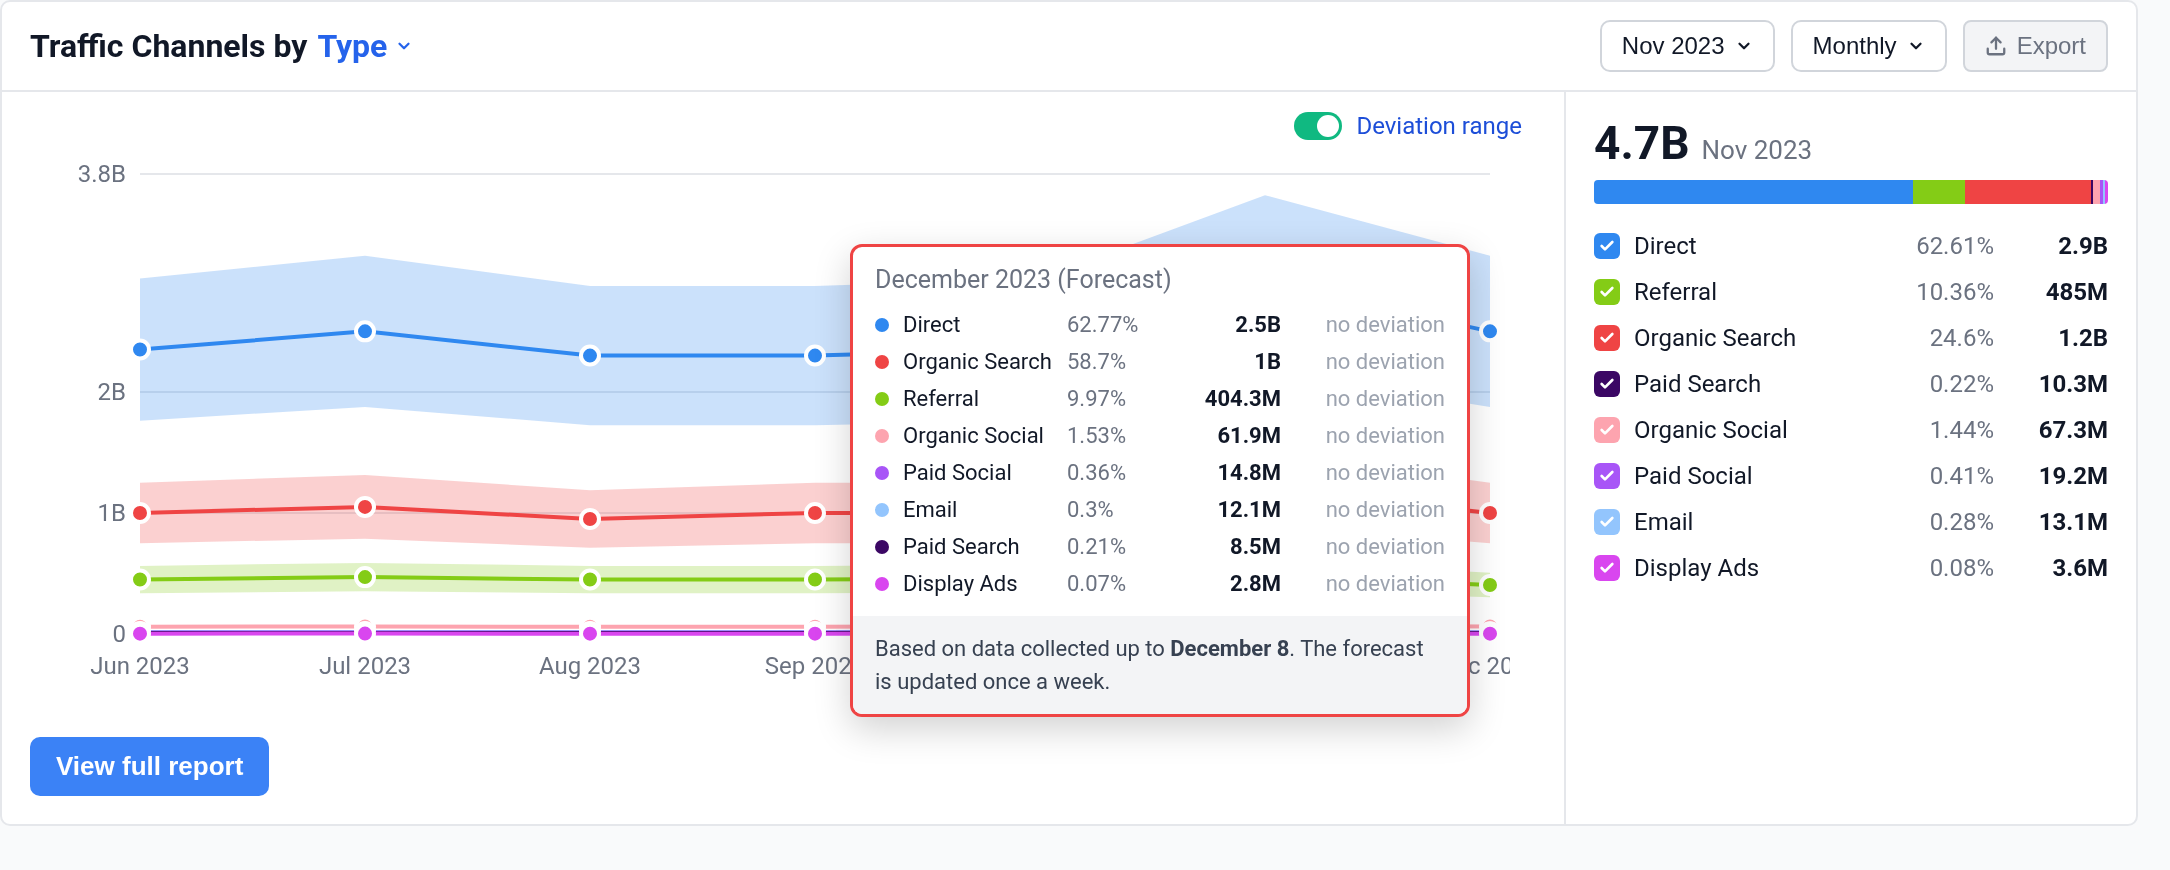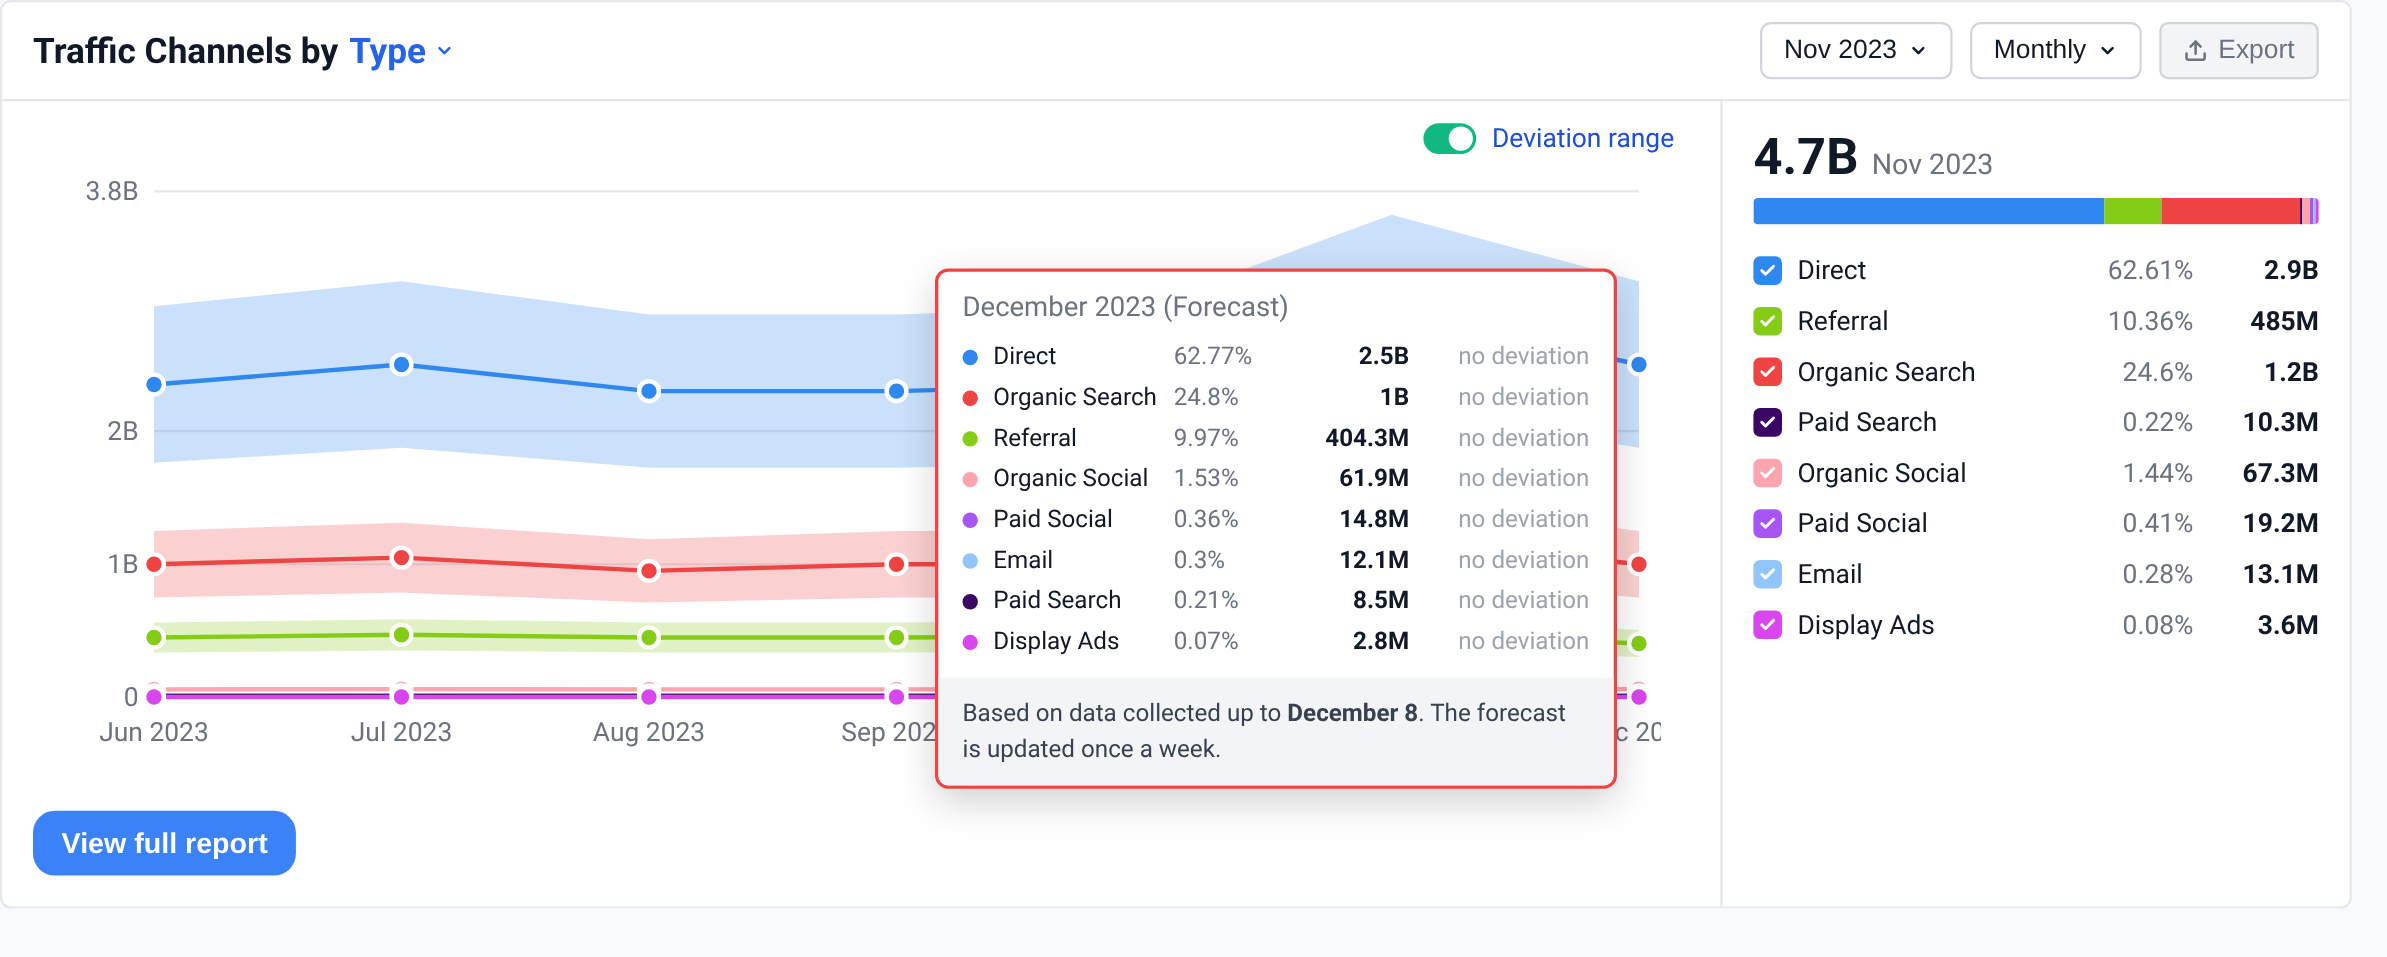--- a/index.html
+++ b/index.html
@@ -125,21 +125,21 @@
   .tt-val{width:100px;text-align:right;font-weight:700;color:#111827;}
   .tt-dev{width:150px;text-align:right;color:#9ca3af;}
   .tooltip-foot{
     background:#f3f4f6;padding:16px 22px;font-size:22px;color:#374151;line-height:1.5;
   }
   .tooltip-foot b{font-weight:700;}
   
   .view-report{
     position:absolute;left:28px;bottom:28px;
     background:var(--btn-blue);color:#fff;border:none;
-    font-size:26px;font-weight:600;padding:14px 26px;border-radius:20px;cursor:pointer;
+    font-size:26px;font-weight:600;padding:14px 26px;border-radius:10px;cursor:pointer;
   }
   
   .side-total{
     display:flex;align-items:baseline;gap:12px;margin-bottom:10px;
   }
   .side-total .big{font-size:46px;font-weight:700;}
   .side-total .sm{font-size:26px;color:#6b7280;}
   .stacked-bar{
     display:flex;height:24px;border-radius:4px;overflow:hidden;margin-bottom:28px;
   }
@@ -294,21 +294,21 @@
               <div class="tt-row">
                 <span class="tt-dot" style="background:#2f88f0"></span>
                 <span class="tt-name">Direct</span>
                 <span class="tt-pct">62.77%</span>
                 <span class="tt-val">2.5B</span>
                 <span class="tt-dev">no deviation</span>
               </div>
               <div class="tt-row">
                 <span class="tt-dot" style="background:#ef4444"></span>
                 <span class="tt-name">Organic Search</span>
-                <span class="tt-pct">24.8%</span>
+                <span class="tt-pct">58.7%</span>
                 <span class="tt-val">1B</span>
                 <span class="tt-dev">no deviation</span>
               </div>
               <div class="tt-row">
                 <span class="tt-dot" style="background:#84cc16"></span>
                 <span class="tt-name">Referral</span>
                 <span class="tt-pct">9.97%</span>
                 <span class="tt-val">404.3M</span>
                 <span class="tt-dev">no deviation</span>
               </div>

